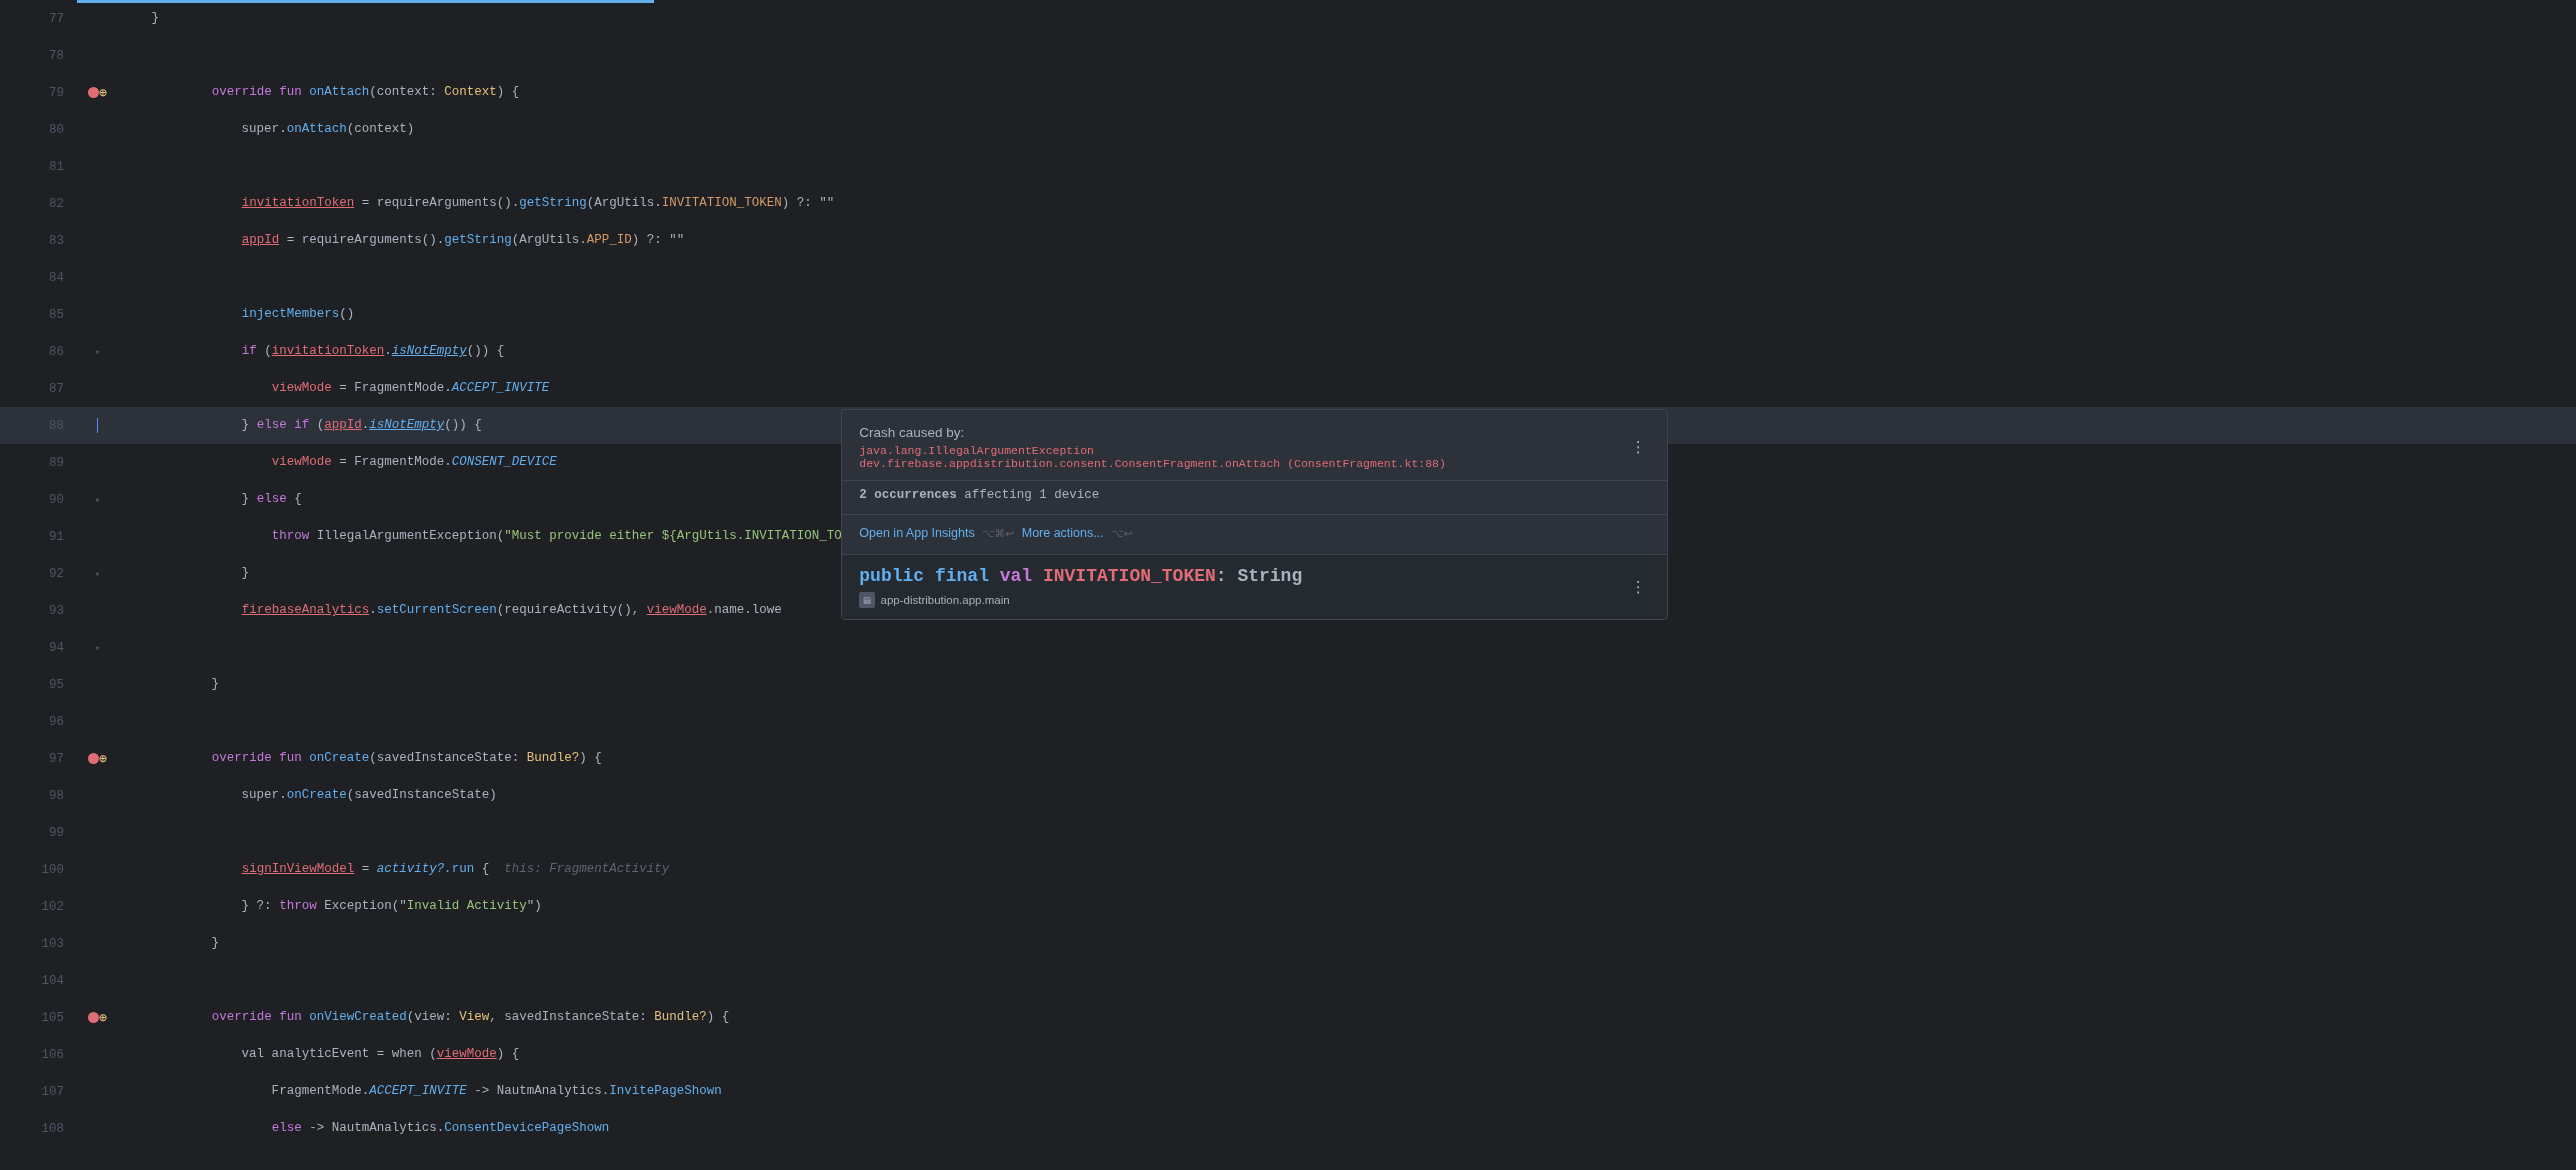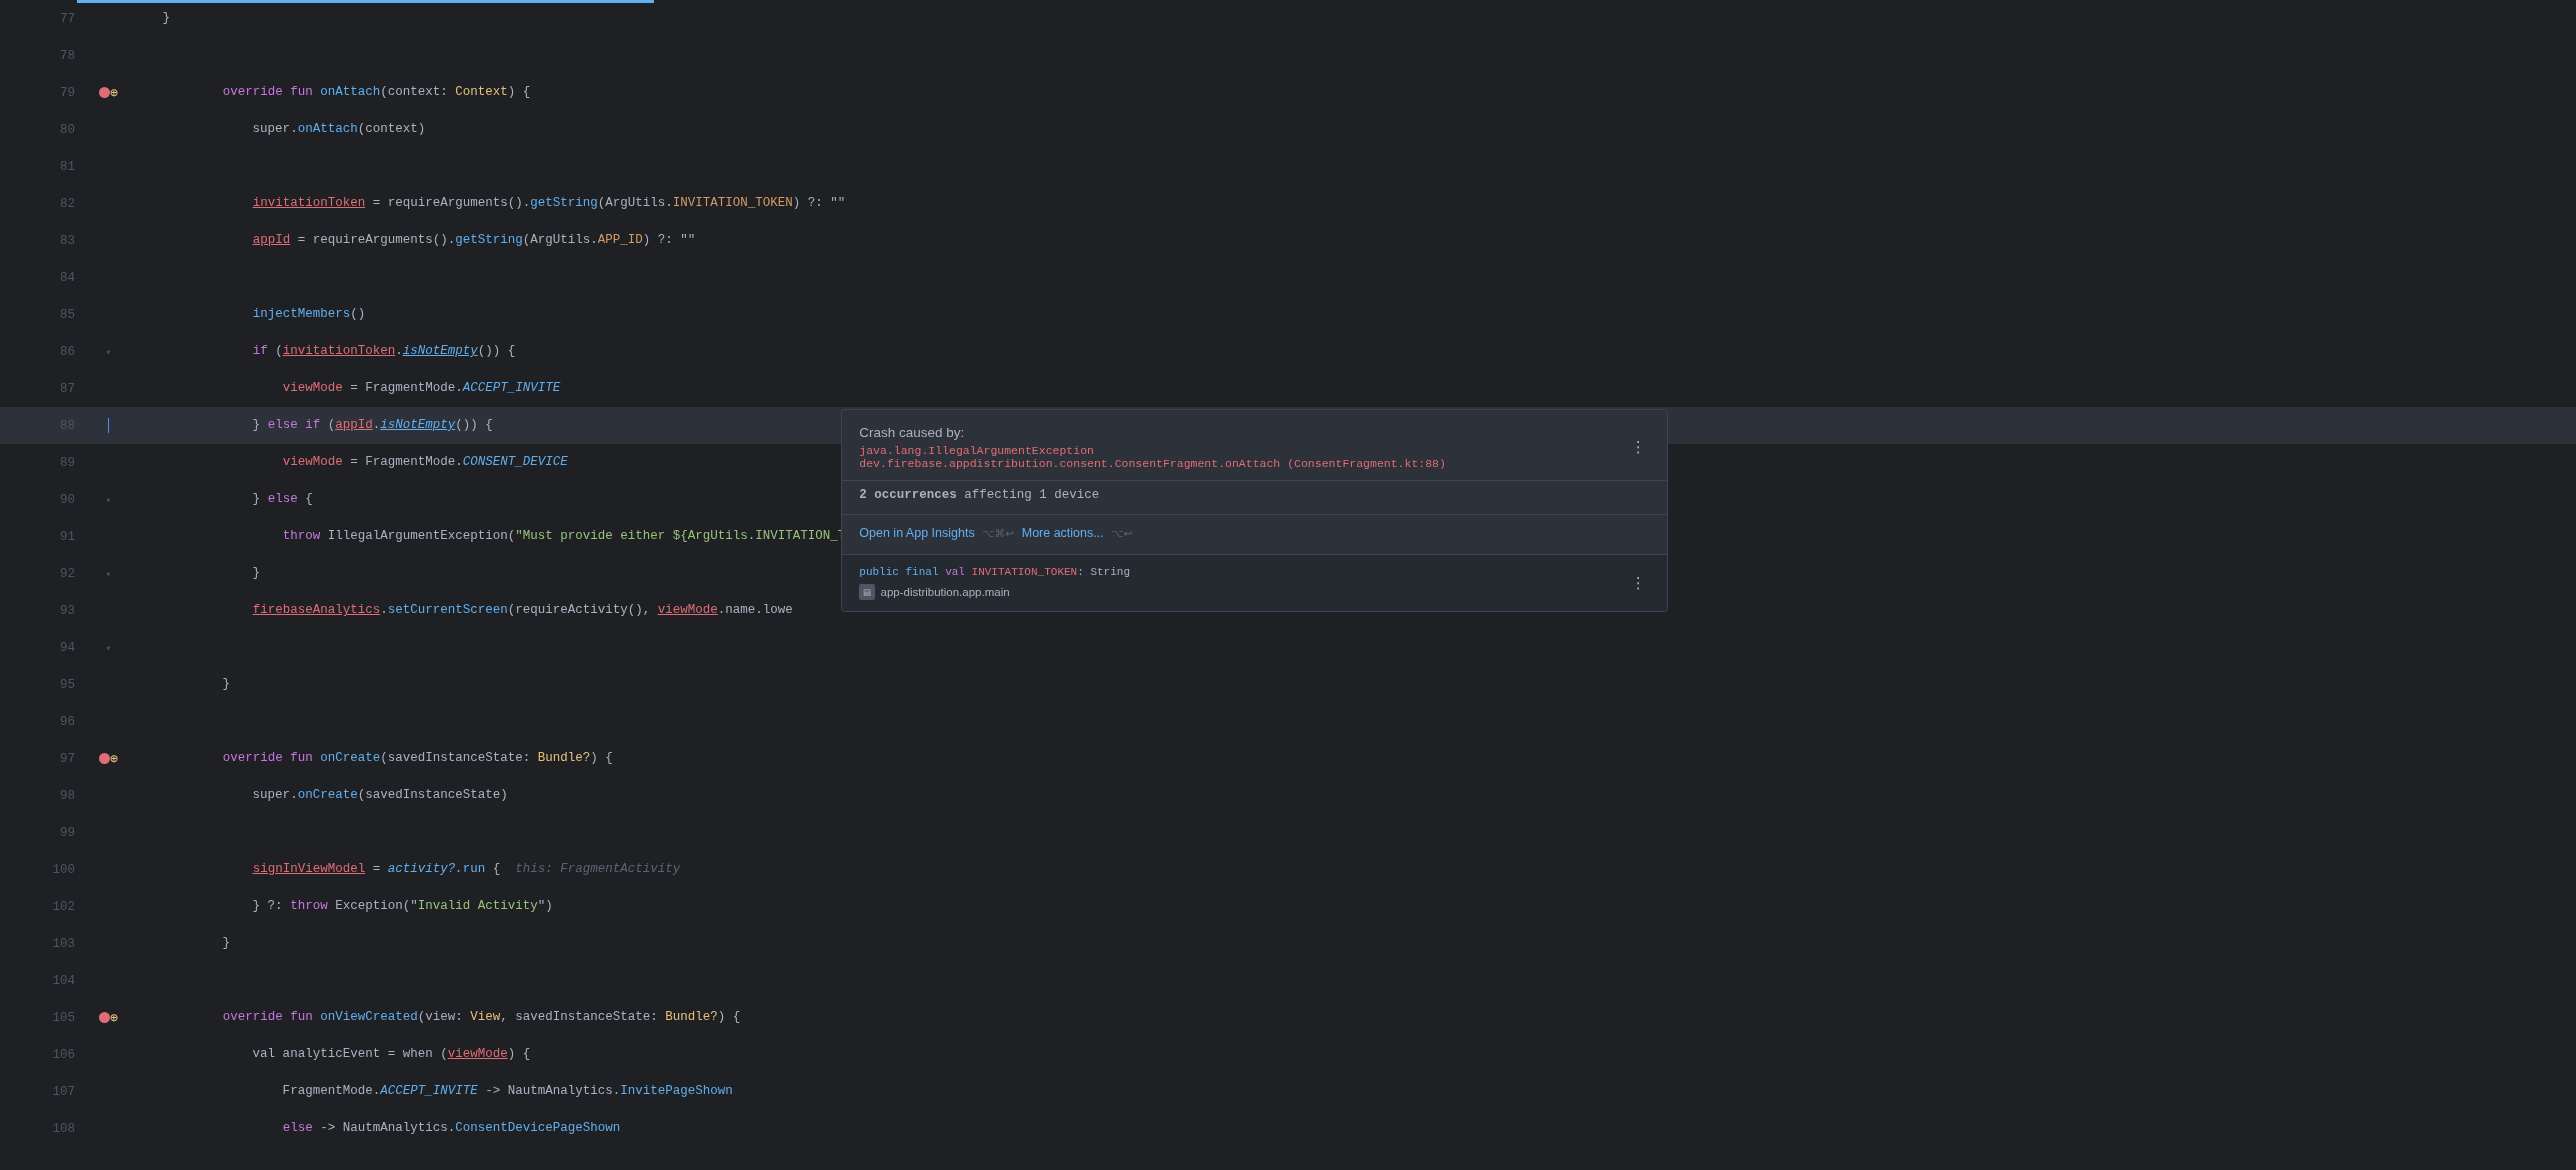--- a/index.html
+++ b/index.html
@@ -24,21 +24,21 @@
       flex: 1;
       padding: 0;
       overflow: hidden;
       position: relative;
     }
 
     .code-line {
       display: flex;
       align-items: center;
       height: 37px;
-      padding-left: 17px;
+      padding-left: 6px;
       position: relative;
     }
 
     .line-number {
       width: 77px;
       min-width: 77px;
       text-align: right;
       padding-right: 19px;
       color: #4e5564;
       font-size: 12.5px;
@@ -159,21 +159,22 @@
       padding: 11.5px 17.3px;
       border-top: 1px solid #3e4451;
       background: #252930;
       display: flex;
       justify-content: space-between;
       align-items: center;
     }
 
     .crash-code-line {
       font-family: 'Courier New', Courier, monospace;
-      font-size: 11px;
+      font-size: 18px;
+      font-weight: bold;
     }
 
     .kw-blue { color: #61afef; }
     .kw-red { color: #e06c75; }
     .kw-purple { color: #c678dd; }
 
     .code-pkg {
       font-family: -apple-system, BlinkMacSystemFont, sans-serif;
       font-size: 11.5px;
       color: #abb2bf;

